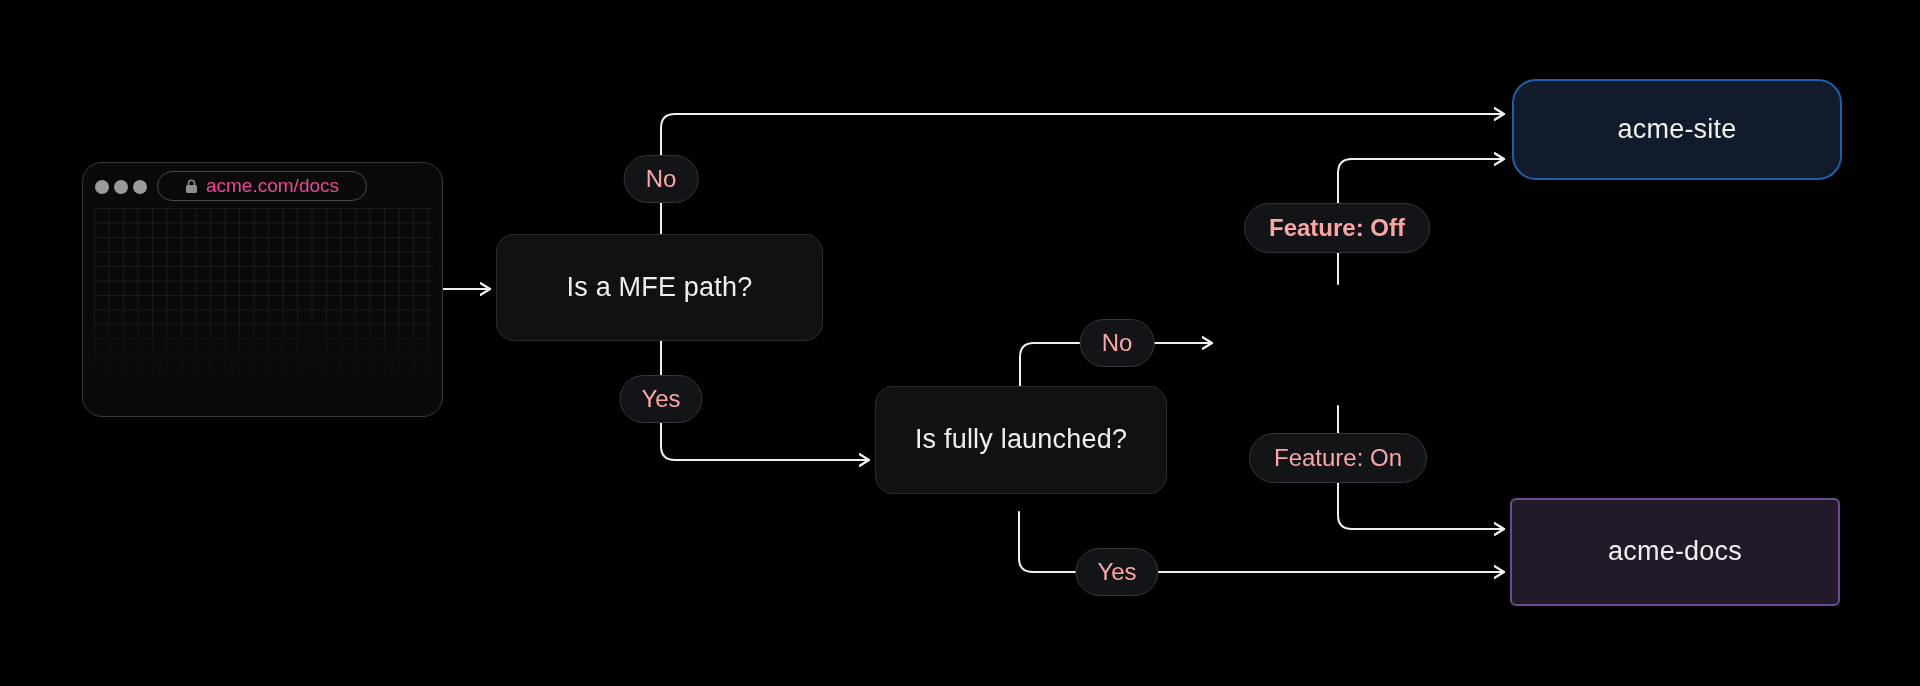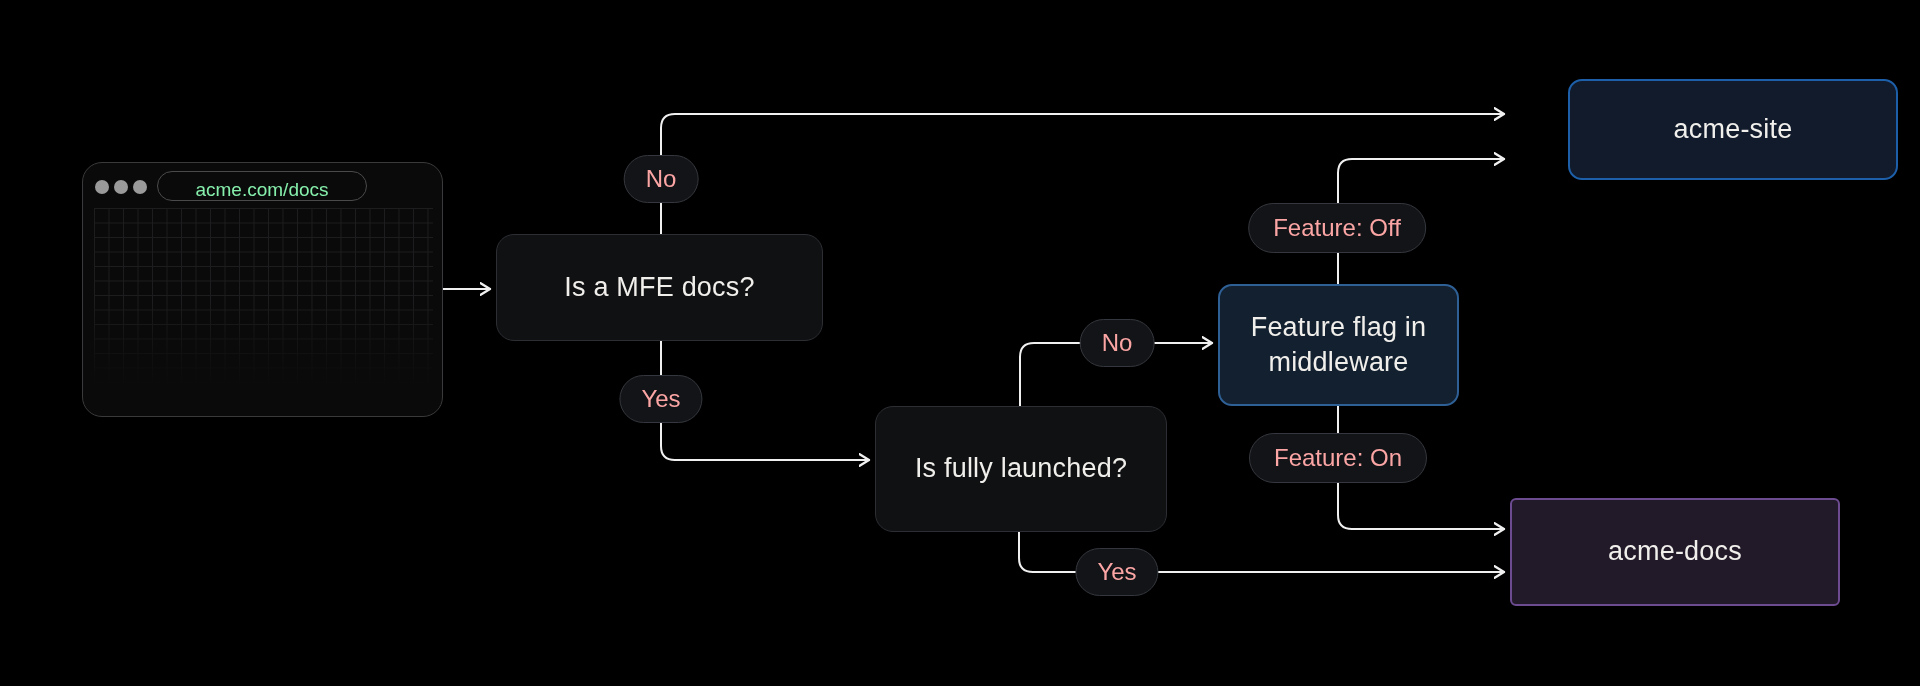--- a/index.html
+++ b/index.html
@@ -17,21 +17,21 @@
     position:absolute;left:82px;top:162px;width:361px;height:255px;
     background:#0a0a0a;border:1.5px solid #3a3a3c;border-radius:20px;
     box-sizing:border-box;
   }
   .dots{position:absolute;left:12px;top:17px;display:flex;gap:5px;}
   .dot{width:14px;height:14px;border-radius:50%;background:#9a9a9a;}
   .urlbar{
     position:absolute;left:74px;top:8px;width:210px;height:30px;
     border:1.2px solid #4a4a4c;border-radius:16px;box-sizing:border-box;
     display:flex;align-items:center;justify-content:center;gap:8px;
-    color:#86efac;font-size:19px;flex-direction:column;
+    color:#ec4899;font-size:19px;
   }
   .grid{
     position:absolute;left:11px;right:9px;top:45px;bottom:22px;
     background-image:
       linear-gradient(to right,#1d1d1f 1px,transparent 1px),
       linear-gradient(to bottom,#1d1d1f 1px,transparent 1px);
     background-size:14.5px 14.5px;
   }
   .grid::after{
     content:"";position:absolute;inset:0;
@@ -41,49 +41,49 @@
   
   .node{
     position:absolute;box-sizing:border-box;
     display:flex;align-items:center;justify-content:center;text-align:center;
     font-size:27px;line-height:1.3;letter-spacing:.2px;
   }
   .decision{
     background:#101113;border:1.5px solid #2c2e33;border-radius:18px;
   }
   .n-mfe{left:496px;top:234px;width:327px;height:107px;}
-  .n-launched{left:875px;top:406px;width:292px;height:126px;}
+  .n-launched{left:875px;top:386px;width:292px;height:108px;}
   .n-flag{
     left:1218px;top:284px;width:241px;height:122px;
     background:#13202f;border:2px solid #2e6096;border-radius:14px;
     padding:0 20px;
   }
   .n-site{
-    left:1568px;top:79px;width:330px;height:101px;
-    background:#111b2b;border:2px solid #1d5fa9;border-radius:14px;
+    left:1512px;top:79px;width:330px;height:101px;
+    background:#111b2b;border:2px solid #1d5fa9;border-radius:24px;
   }
   .n-docs{
     left:1510px;top:498px;width:330px;height:108px;
     background:#221a29;border:2px solid #6c4b90;border-radius:6px;
   }
 
   
   .pill{
     position:absolute;transform:translate(-50%,-50%);
     background:#121417;border:1.5px solid #34373d;border-radius:26px;
     display:flex;align-items:center;justify-content:center;
     font-size:24px;color:#fca5a5;box-sizing:border-box;
     padding:0 21px;height:48px;white-space:nowrap;
   }
   .pill.wide{height:50px;padding:0 24px;}
   .p-no-1{left:661px;top:179px;}
   .p-yes-1{left:661px;top:399px;}
   .p-no-2{left:1117px;top:343px;}
   .p-yes-2{left:1117px;top:572px;}
-  .p-off{left:1337px;top:228px;}
+  .p-off{left:1337px;top:228px;font-weight:bold;}
   .p-on{left:1338px;top:458px;}
 </style>
 </head>
 <body>
 
 <div class="canvas">
 
   <svg class="edges" viewBox="0 0 1920 686">
     <defs>
       <marker id="arrow" viewBox="0 0 12 12" refX="9" refY="6" markerWidth="14" markerHeight="14" orient="auto" markerUnits="userSpaceOnUse">
@@ -109,27 +109,24 @@
       <svg width="13" height="15" viewBox="0 0 13 15">
         <rect x="1" y="6" width="11" height="8" rx="1.6" fill="#8f8f8f"></rect>
         <path d="M3.5,6 V4.2 a3,3 0 0 1 6,0 V6" fill="none" stroke="#8f8f8f" stroke-width="1.6"></path>
       </svg>
       <span>acme.com/docs</span>
     </div>
     <div class="grid"></div>
   </div>
 
   <div class="node decision n-mfe">
-    <span>Is a MFE docs?</span>
+    <span>Is a MFE path?</span>
   </div>
   <div class="node decision n-launched">
     <span>Is fully launched?</span>
-  </div>
-  <div class="node n-flag">
-    <span>Feature flag in middleware</span>
   </div>
   <div class="node n-site">
     <span>acme-site</span>
   </div>
   <div class="node n-docs">
     <span>acme-docs</span>
   </div>
 
   <div class="pill p-no-1">
     <span>No</span>

